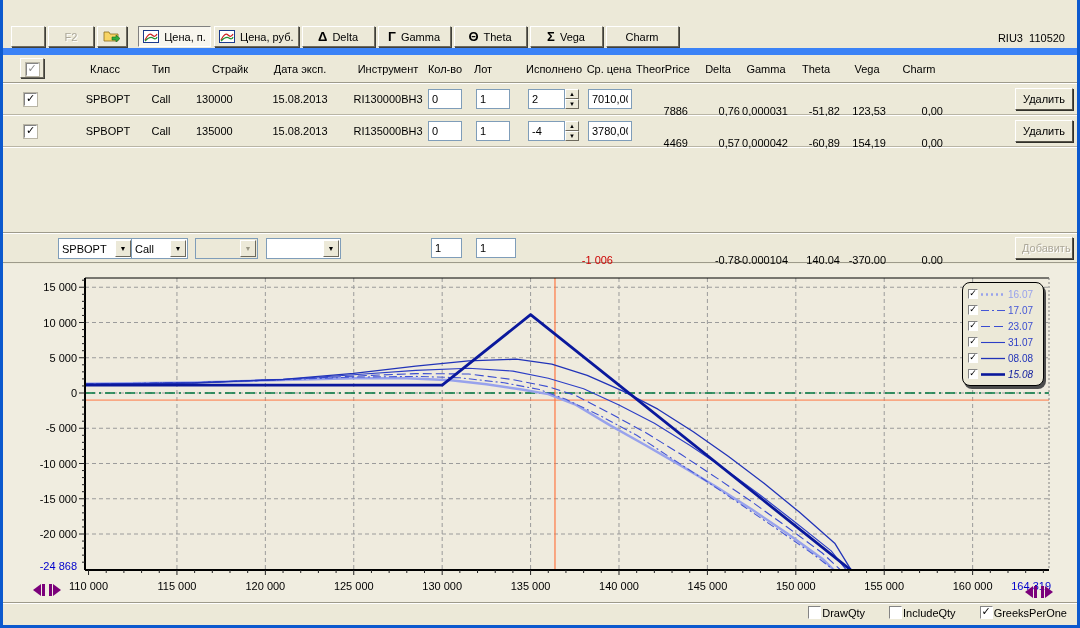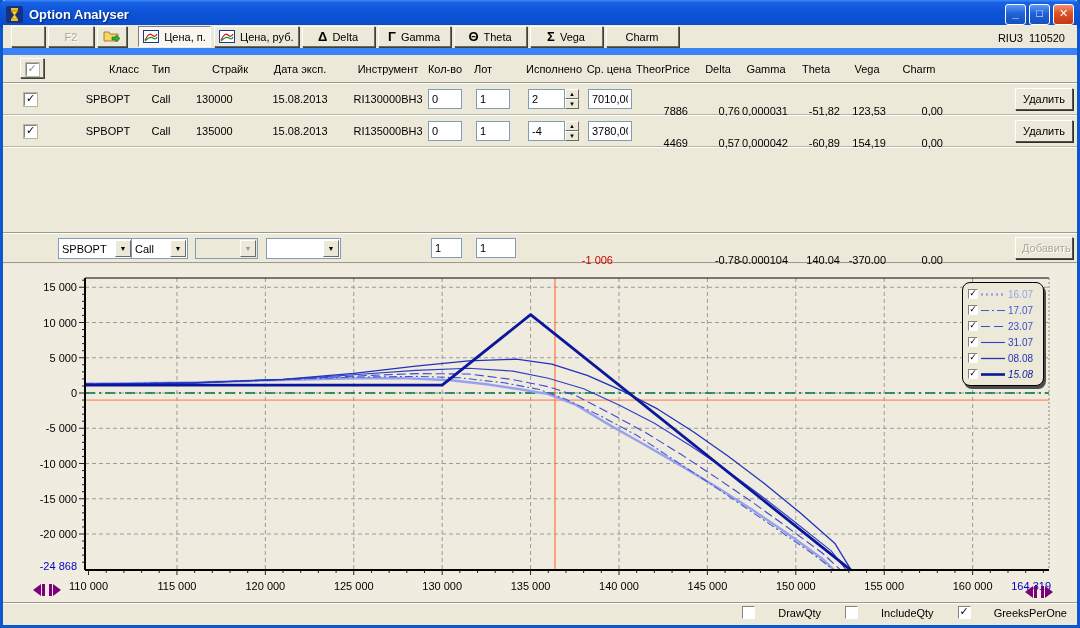--- a/index.html
+++ b/index.html
@@ -26,21 +26,21 @@
   .tbtn.disabled{color:#aca899;text-shadow:1px 1px 0 #fff;}
   .tabs{display:flex;margin-left:8px;}
   .tab{min-width:73px;display:flex;align-items:center;justify-content:center;gap:5px;}
   .tab.active{background:#f8f6ee;border-color:#808080 #fff #fff #808080;box-shadow:none;}
   .tab .sym{font-size:13px;font-weight:bold;}
   .instr-label{position:absolute;right:12px;top:7px;font-size:11px;color:#000;white-space:pre;}
   
   .trow{position:absolute;left:0;width:1074px;background:#ECE9D8;}
   .thead{top:55px;height:28px;border-bottom:1px solid #9d9a8b;box-shadow:0 1px 0 #fff;}
   .hc{position:absolute;top:8px;font-size:11px;text-align:center;color:#000;}
-  .h-class{left:86px;width:70px}.h-type{left:135px;width:46px}.h-strike{left:193px;width:68px}
+  .h-class{left:67px;width:70px}.h-type{left:135px;width:46px}.h-strike{left:193px;width:68px}
   .h-exp{left:262px;width:70px}.h-instr{left:340px;width:90px}.h-qty{left:417px;width:50px}
   .h-lot{left:455px;width:50px}.h-exec{left:516px;width:70px}.h-avg{left:571px;width:70px}
   .h-theor{left:620px;width:80px}.h-delta{left:680px;width:70px}.h-gamma{left:728px;width:70px}
   .h-theta{left:778px;width:70px}.h-vega{left:829px;width:70px}.h-charm{left:881px;width:70px}
   .hcb{position:absolute;left:17px;top:3px;width:24px;height:20px;background:#ECE9D8;
     border:1px solid;border-color:#fff #6d6a5e #6d6a5e #fff;box-shadow:1px 1px 0 #40403a;padding:0;}
   .row1{top:84px;height:31px;border-bottom:1px solid #b9b5a5;box-shadow:0 1px 0 #fff;}
   .row2{top:116px;height:31px;border-bottom:1px solid #b9b5a5;box-shadow:0 1px 0 #fff;}
   .cell{position:absolute;top:9px;font-size:11px;color:#000;}
   .c-class{left:70px;width:70px;text-align:center}.c-type{left:135px;width:46px;text-align:center}
@@ -89,46 +89,28 @@
   .nav{position:absolute;display:flex;gap:4px;align-items:center;}
   .nav-l{left:30px;top:320px;}.nav-r{left:1022px;top:322px;}
   .navg{display:flex;gap:1px;align-items:center;}
   .tri-l{width:0;height:0;border-top:6px solid transparent;border-bottom:6px solid transparent;border-right:8px solid #7b007b;}
   .tri-r{width:0;height:0;border-top:6px solid transparent;border-bottom:6px solid transparent;border-left:8px solid #7b007b;}
   .nbar{width:3px;height:12px;background:#7b007b;}
   
   .statusbar{position:absolute;left:0;top:602px;width:1074px;height:20px;background:#ECE9D8;
     border-top:1px solid #9d9a8b;box-shadow:inset 0 1px 0 #fff;display:flex;align-items:center;
     justify-content:flex-end;gap:24px;padding-right:10px;}
-  .sitem{display:flex;align-items:flex-end;gap:23px;font-size:11px;}
+  .sitem{display:flex;align-items:flex-end;gap:1px;font-size:11px;}
   .sitem .cb{position:static;outline:none;}
 </style>
 </head>
 <body>
 
 <div class="app">
 
-  <div class="titlebar">
-    <svg width="17" height="17">
-      <rect x="0" y="0" width="17" height="17" rx="2" fill="#1a2f7e"></rect>
-      <rect x="5" y="2" width="7" height="3" fill="#e8c020"></rect>
-      <path d="M5 5 L12 5 L9 9 L12 13 L5 13 L8 9 Z" fill="#f5d840" stroke="#7a5c00" stroke-width="0.6"></path>
-      <rect x="5" y="13" width="7" height="2" fill="#e8c020"></rect>
-    </svg>
-    <span class="ttl">Option Analyser</span>
-    <button class="winbtn">
-        <span>_</span>
-      </button>
-    <button class="winbtn">
-        <span>□</span>
-      </button>
-    <button class="winbtn close">
-        <span>✕</span>
-      </button>
-  </div>
 
   <div class="toolbar">
     <button class="tbtn w34"></button>
     <button class="tbtn w46 disabled">F2</button>
     <button class="tbtn w28">
       <svg width="18" height="13">
         <path d="M1 3 L6 3 L7 5 L15 5 L15 12 L1 12 Z" fill="#f7d463" stroke="#8a6d1f" stroke-width="0.8"></path>
         <path d="M9 8 L13 8 L13 6 L17 9.5 L13 13 L13 11 L9 11 Z" fill="#2fae3d" stroke="#156b21" stroke-width="0.6"></path>
       </svg>
     </button>

